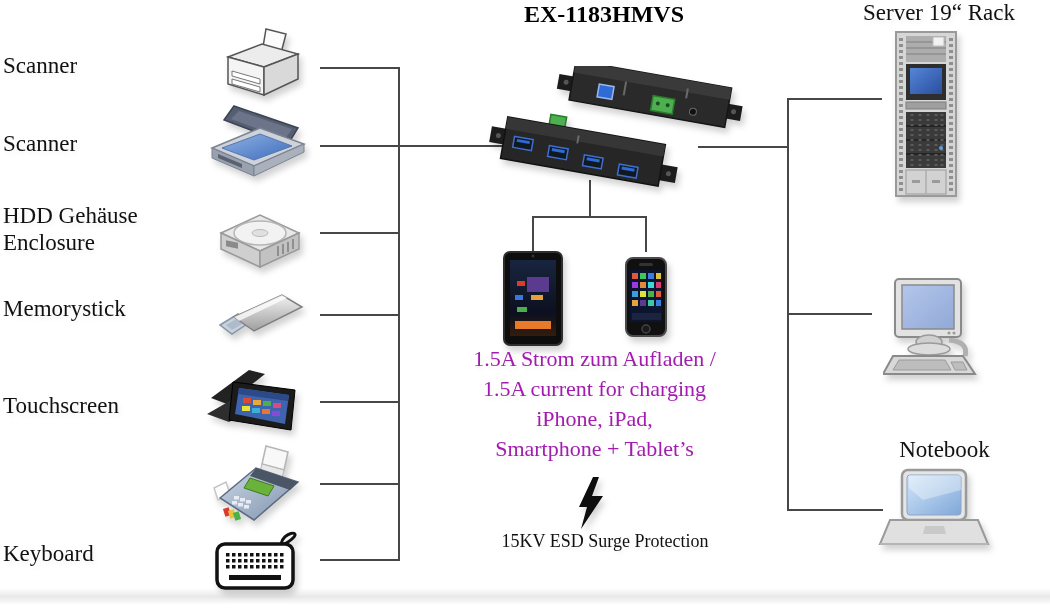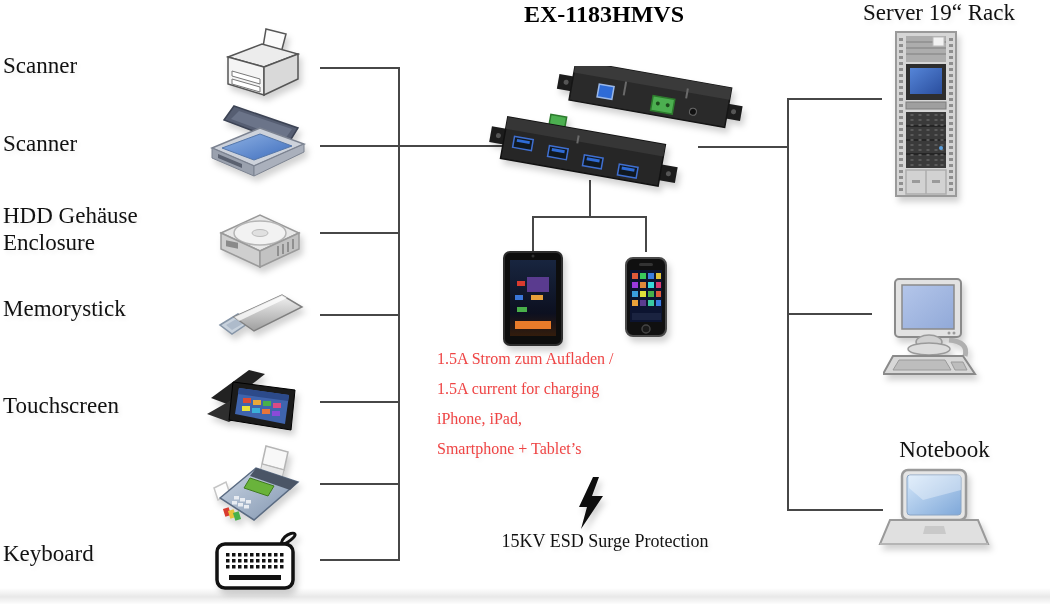--- a/index.html
+++ b/index.html
@@ -6,21 +6,21 @@
   #canvas{
     position:relative;width:1050px;height:609px;background:#ffffff;overflow:hidden;
     font-family:Liberation Serif, serif;color:#111;
   }
   .lbl{position:absolute;font-size:23px;line-height:1.16;color:#111;
        text-shadow:2px 3px 5px rgba(0,0,0,0.07);}
   .lbl.center{text-align:center;}
   .title{position:absolute;font-size:24px;font-weight:bold;text-align:center;color:#000;}
   .ln{position:absolute;background:#474747;}
   .ico{position:absolute;filter:drop-shadow(3px 5px 3px rgba(0,0,0,0.18));}
-  .note{position:absolute;text-align:left;font-size:16px;line-height:30px;color:#ef4444;
+  .note{position:absolute;text-align:center;font-size:22px;line-height:30px;color:#a21caf;
         text-shadow:2px 3px 5px rgba(0,0,0,0.07);}
   .esd{position:absolute;text-align:center;font-size:18px;color:#111;
         text-shadow:2px 3px 5px rgba(0,0,0,0.07);}
   .bottom-band{position:absolute;left:0;top:588px;width:1050px;height:16px;
         background:linear-gradient(to bottom, rgba(0,0,0,0) 0%, rgba(0,0,0,0.09) 55%, rgba(0,0,0,0.01) 100%);}
 </style>
 </head>
 <body>
 
 <div id="canvas">

